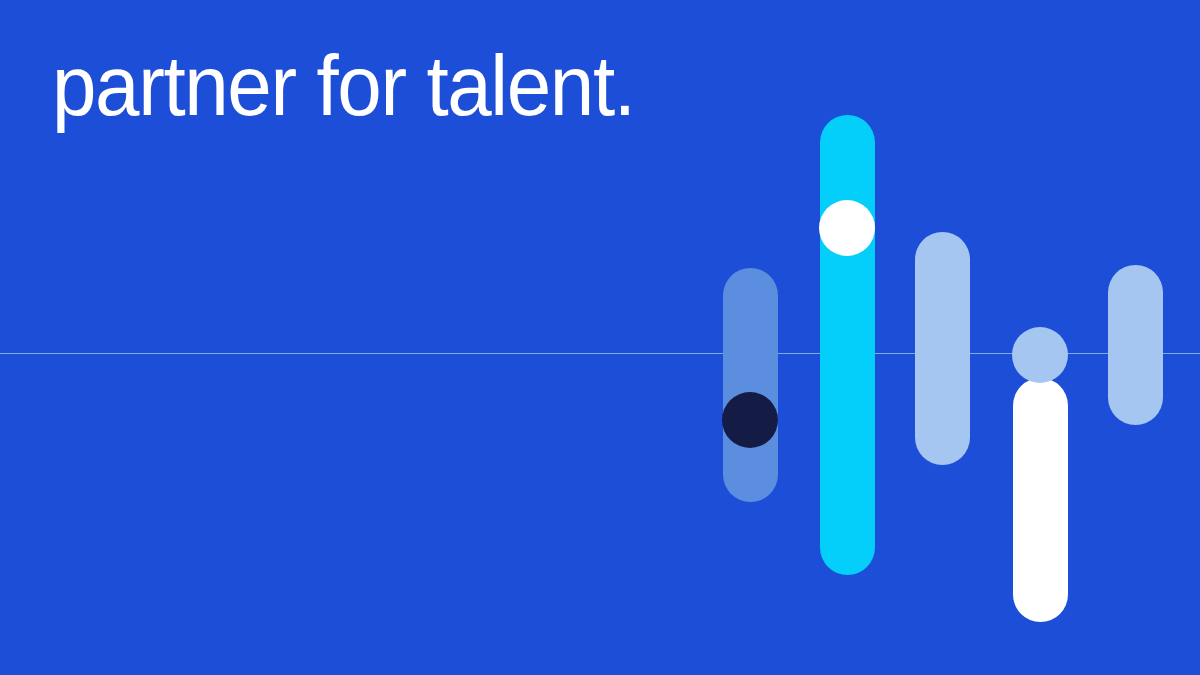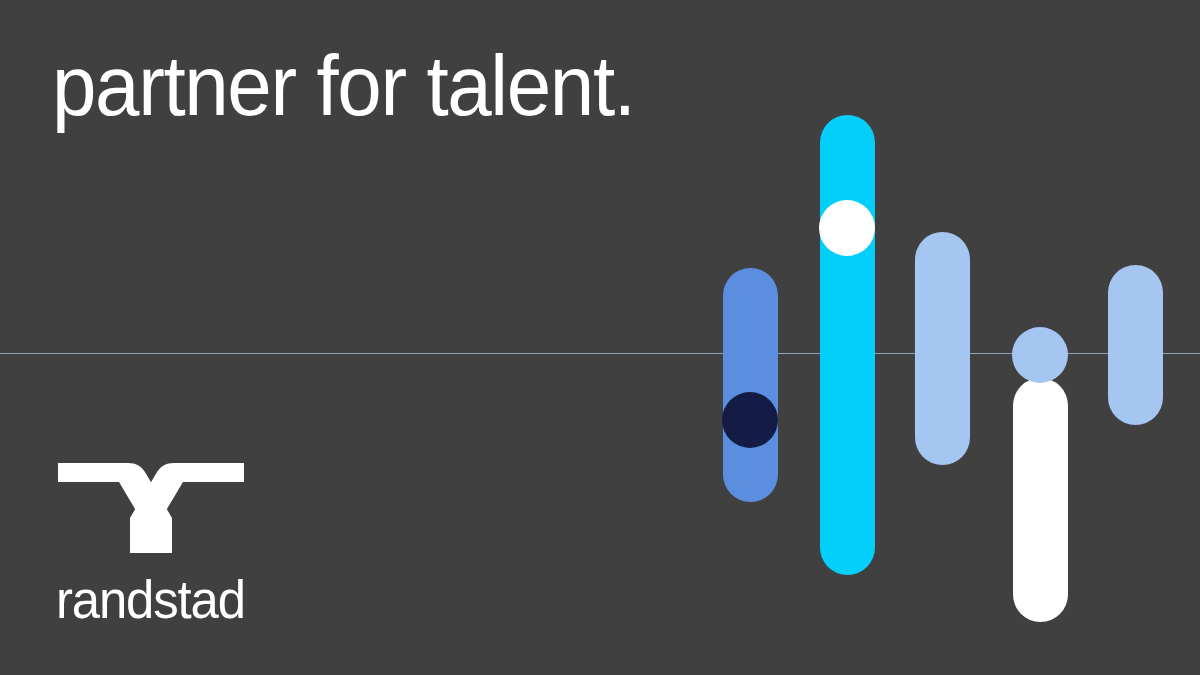--- a/index.html
+++ b/index.html
@@ -83,40 +83,31 @@
     border-radius: 999px;
   }
   .dot {
     position: absolute;
     border-radius: 50%;
   }
 </style>
 </head>
 <body>
 
-<div id="stage" style="background: #404040; width: 1200px; height: 675px;">
+<div id="stage" style="background: #1d4ed8; width: 1200px; height: 675px;">
 
   <div id="baseline" style="top: 353px; background: rgb(159, 203, 232);"></div>
 
   <div id="bars">
     <div class="pill" style="left: 723px; top: 268px; width: 55px; height: 234px; background: rgb(91, 142, 222);"></div>
     <div class="pill" style="left: 820px; top: 115px; width: 55px; height: 460px; background: rgb(3, 207, 250);"></div>
     <div class="pill" style="left: 915px; top: 232px; width: 55px; height: 233px; background: rgb(164, 198, 240);"></div>
     <div class="pill" style="left: 1013px; top: 378px; width: 55px; height: 244px; background: rgb(255, 255, 255);"></div>
     <div class="pill" style="left: 1108px; top: 265px; width: 55px; height: 160px; background: rgb(164, 198, 240);"></div>
     <div class="dot" style="left: 722px; top: 392px; width: 56px; height: 56px; background: rgb(20, 27, 68);"></div>
     <div class="dot" style="left: 819px; top: 200px; width: 56px; height: 56px; background: rgb(255, 255, 255);"></div>
     <div class="dot" style="left: 1012px; top: 327px; width: 56px; height: 56px; background: rgb(164, 198, 240);"></div>
   </div>
 
   <div id="headline" style="color: rgb(255, 255, 255);">partner for talent.</div>
 
-  <div id="logo-lockup">
-    <svg id="logo-mark" viewBox="0 0 190 96" xmlns="http://www.w3.org/2000/svg" aria-hidden="true">
-
-      <path d="M 2 3 L 72 3 C 80 3 85 6 89 12 L 116 58 L 116 93 L 88 93 L 88 64 L 63 22 L 2 22 Z" fill="#ffffff"></path>
-
-      <path d="M 188 3 L 118 3 C 110 3 105 6 101 12 L 74 58 L 74 93 L 102 93 L 102 64 L 127 22 L 188 22 Z" fill="#ffffff"></path>
-    </svg>
-    <div id="logo-wordmark" style="color: rgb(255, 255, 255);">randstad</div>
-  </div>
 
 </div>
 
 </body></html>

